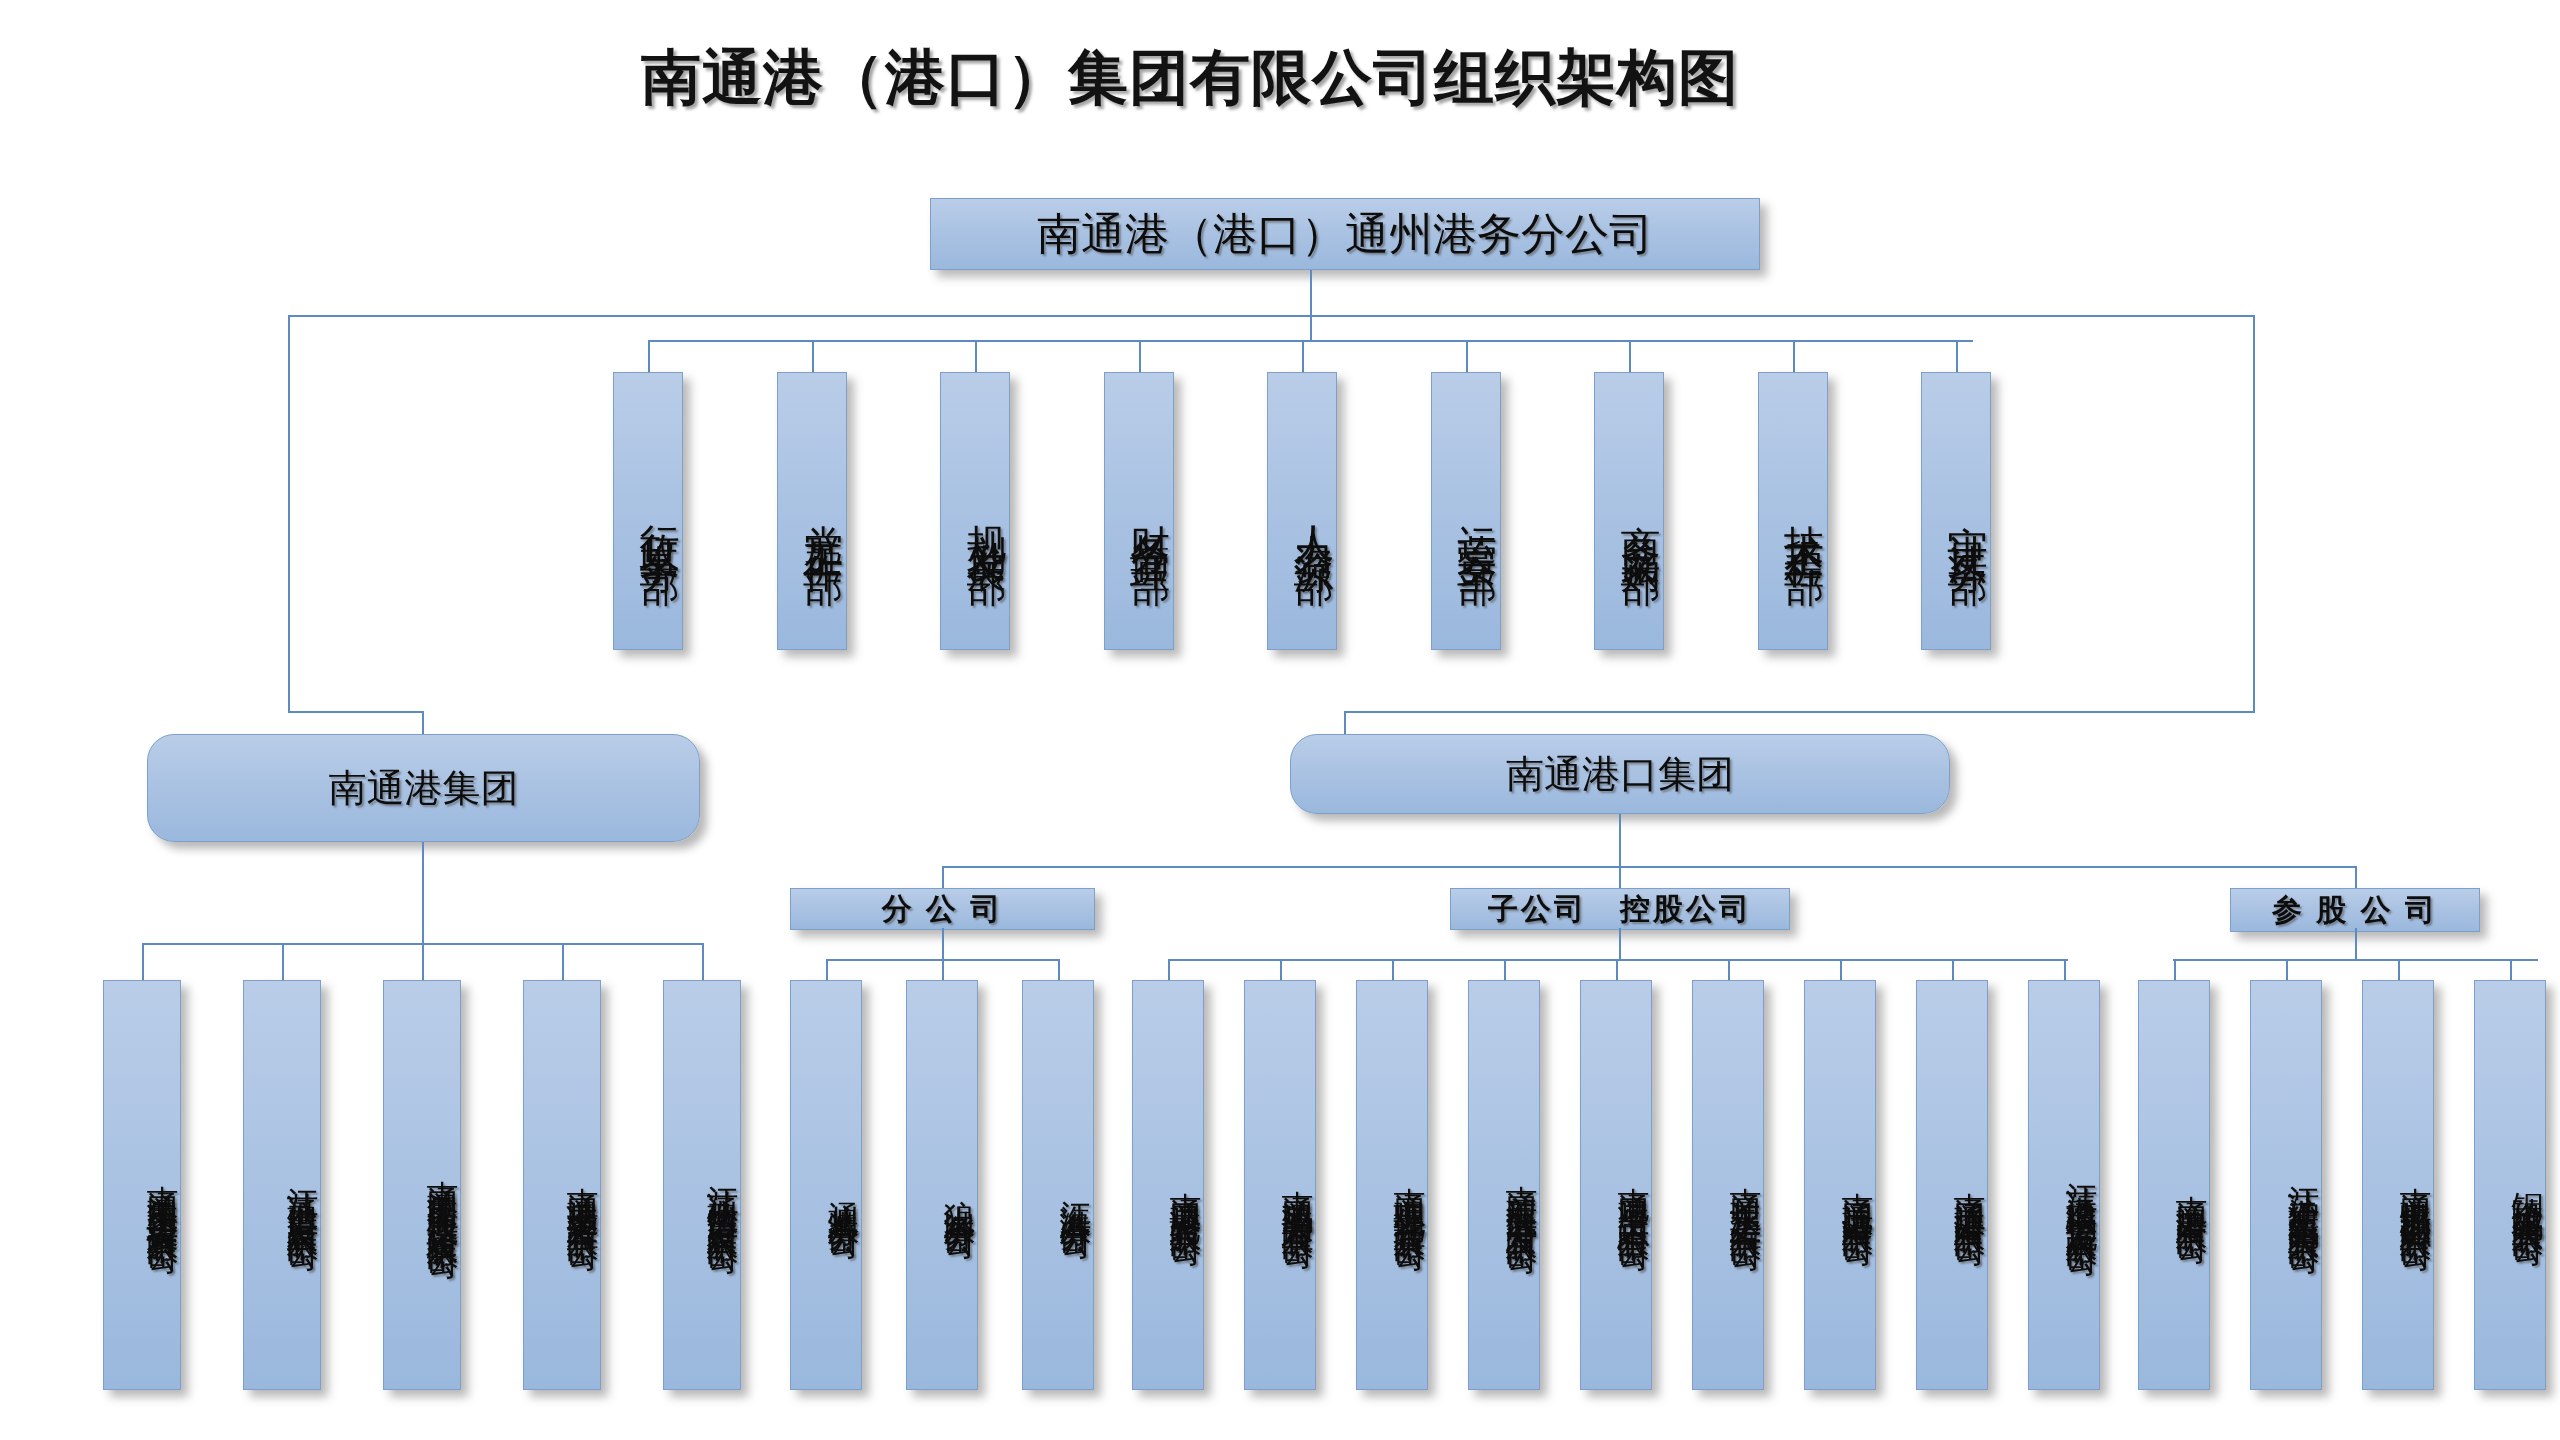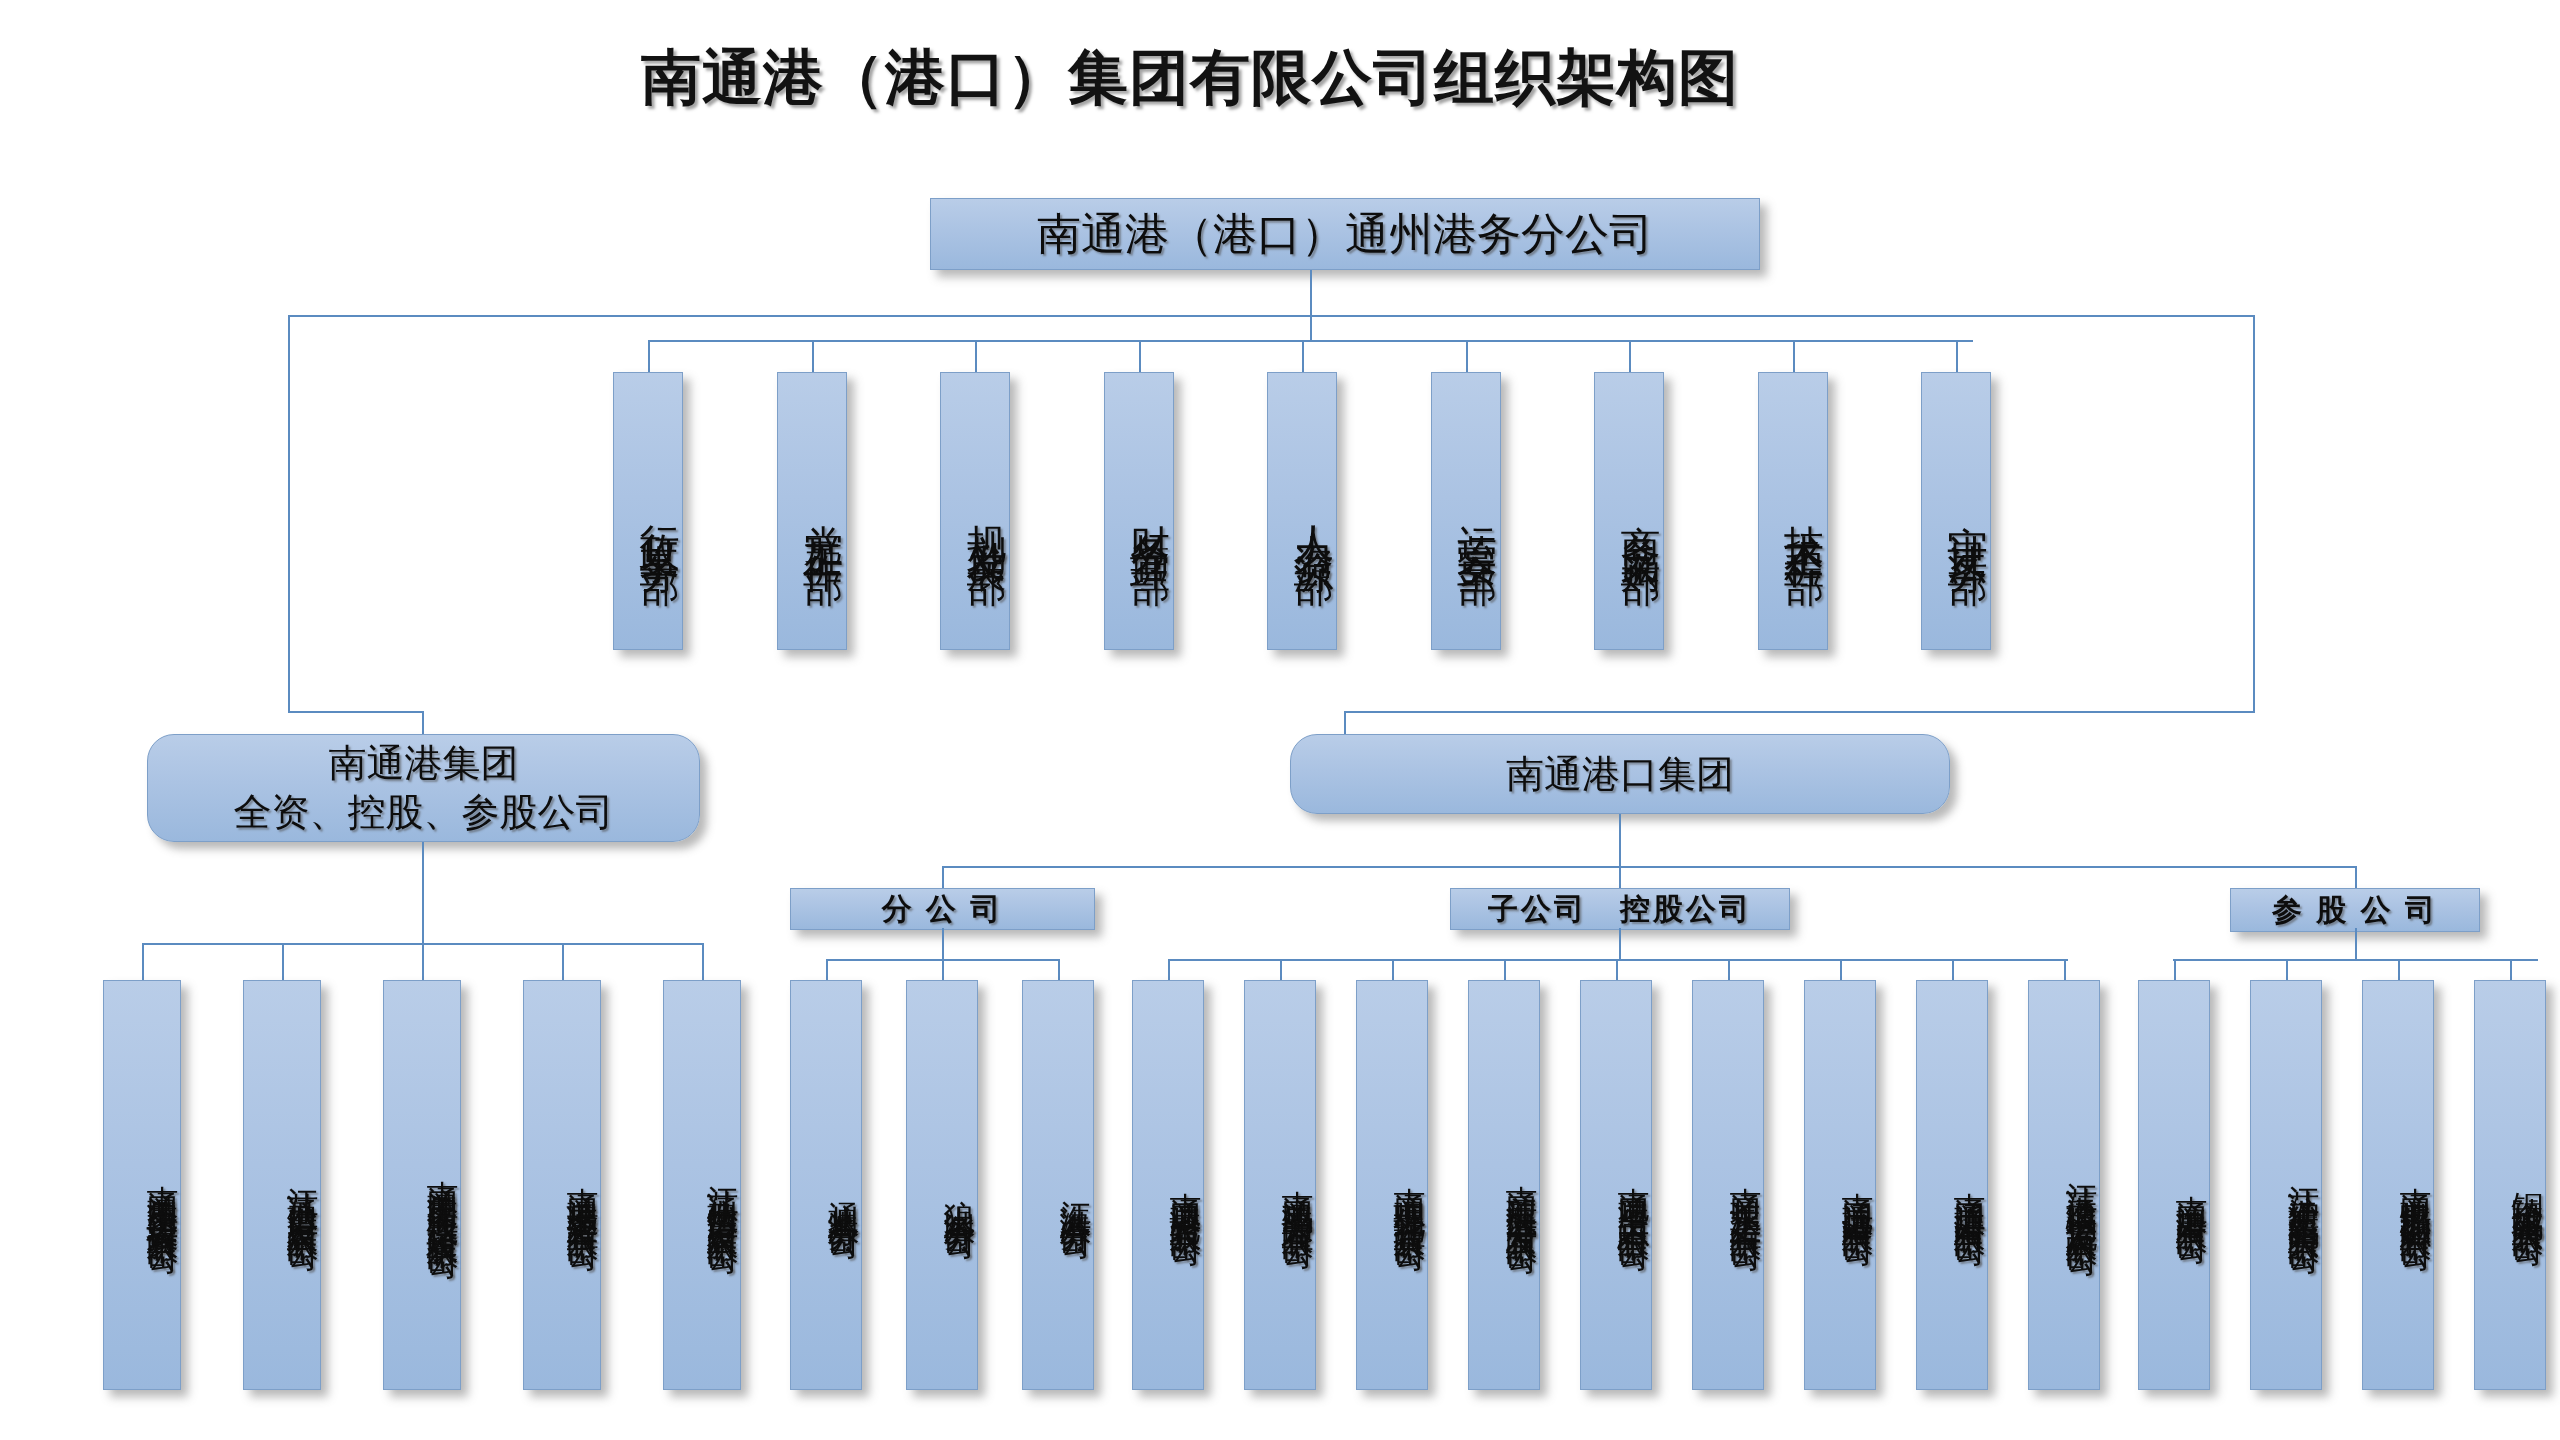--- a/index.html
+++ b/index.html
@@ -99,21 +99,20 @@
       <div class="box vert dept" style="left: 1103.5px; top: 372px; width: 70px; height: 278px;">财务管理部</div>
       <div class="box vert dept" style="left: 1267px; top: 372px; width: 70px; height: 278px;">人力资源部</div>
       <div class="box vert dept" style="left: 1430.5px; top: 372px; width: 70px; height: 278px;">运营安全部</div>
       <div class="box vert dept" style="left: 1594px; top: 372px; width: 70px; height: 278px;">商务采购部</div>
       <div class="box vert dept" style="left: 1757.5px; top: 372px; width: 70px; height: 278px;">技术工程部</div>
       <div class="box vert dept" style="left: 1921px; top: 372px; width: 70px; height: 278px;">审计法务部</div>
     </div>
 
   <div class="box horiz group" style="left:147px;top:734px;width:553px;height:108px;">
     <span>南通港集团</span>
-    <span class="l2">全资、控股、参股公司</span>
   </div>
 
   <div class="box horiz group" style="left:1290px;top:734px;width:660px;height:80px;">
     <span>南通港口集团</span>
   </div>
 
   <div class="ln lnv" style="left:422px;top:842px;width:2px;height:101px;"></div>
   <div class="ln lnh" style="left:142px;top:943px;width:560px;height:2px;"></div>
   <div id="leftgroup-stems">
       <div class="ln lnv" style="left: 142px; top: 943px; height: 37px;"></div>

